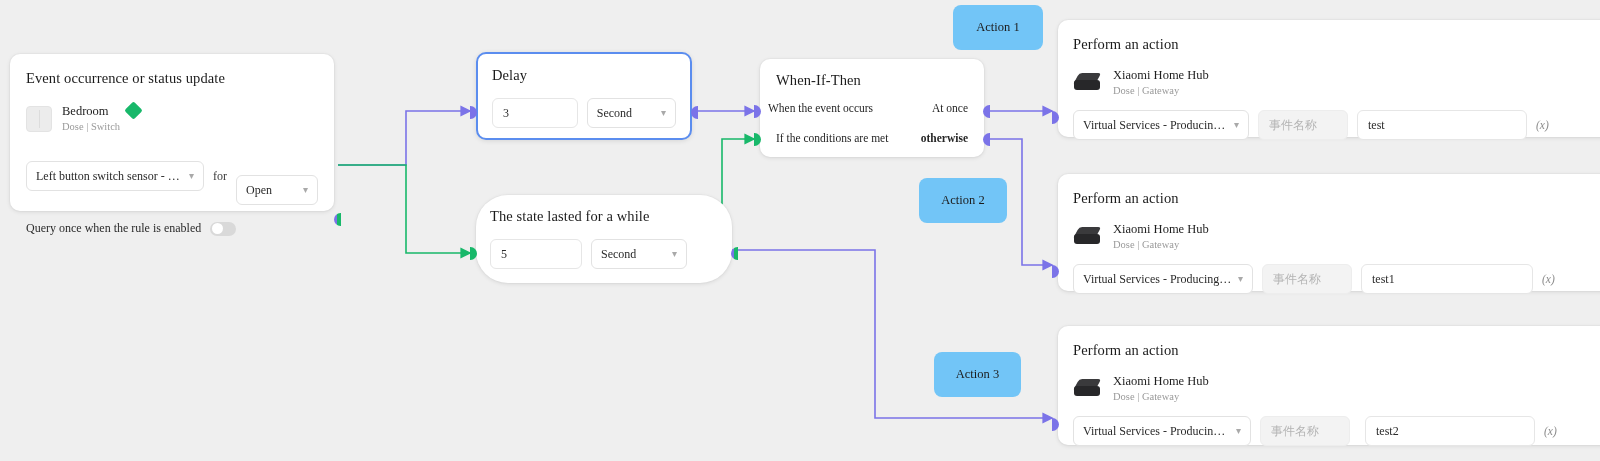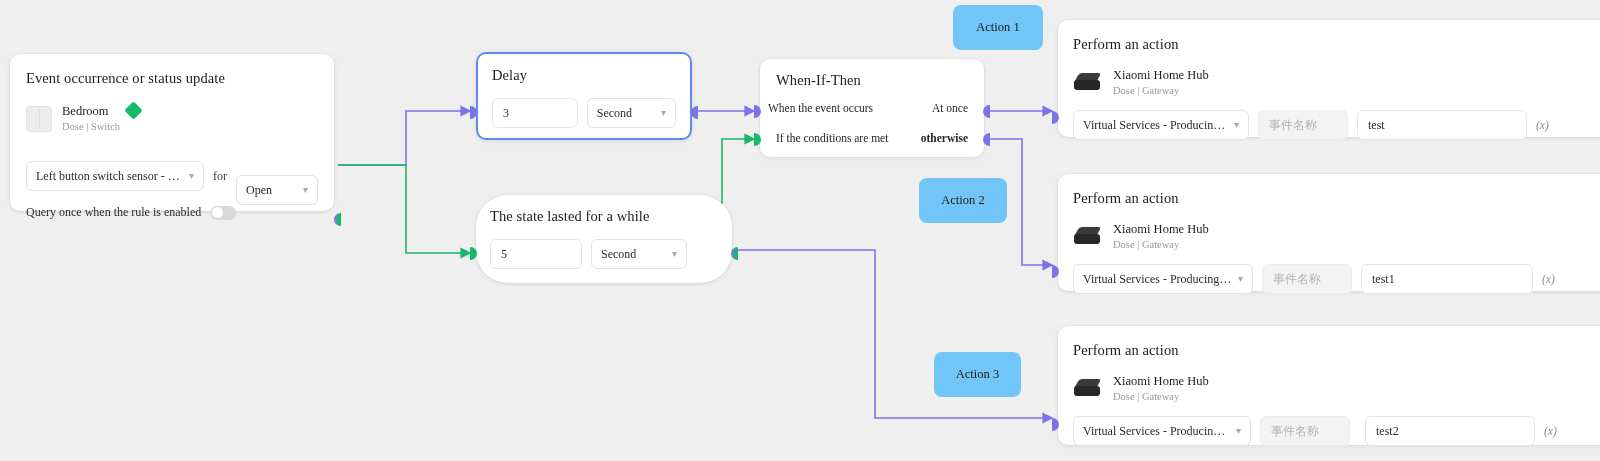--- a/index.html
+++ b/index.html
@@ -49,21 +49,21 @@
   .ctl-row { display: flex; align-items: center; gap: 9px; margin-top: 14px; }
   .select {
     height: 30px; border: 1px solid #e2e2e2; border-radius: 6px; background: #fff;
     display: flex; align-items: center; padding: 0 9px; font-size: 12px; color: #2a2a2a;
     justify-content: space-between; gap: 6px;
   }
   .select .cv { white-space: nowrap; overflow: hidden; text-overflow: ellipsis; }
   .chev { color: #a9a9a9; font-size: 10px; line-height: 1; flex: 0 0 auto; }
   .for-lbl { font-size: 12px; color: #3a3a3a; }
 
-  .toggle-row { display: flex; align-items: center; gap: 9px; }
+  .toggle-row { display: flex; align-items: center; gap: 9px; margin-top: 16px; }
   .toggle-lbl { font-size: 12px; color: #2b2b2b; }
   .toggle { width: 26px; height: 14px; border-radius: 7px; background: #d9d9d9; position: relative; }
   .toggle .knob { position: absolute; left: 1.5px; top: 1.5px; width: 11px; height: 11px; border-radius: 50%; background: #fff; }
 
   
   #delay { left: 476px; top: 52px; width: 216px; height: 88px; padding: 13px 14px 0 14px; }
   #duration { left: 476px; top: 195px; width: 256px; height: 88px; padding: 13px 14px 0 14px; border-radius: 32px; }
   .num-row { display: flex; gap: 9px; margin-top: 14px; }
   .num-input {
     height: 30px; border: 1px solid #e6e6e6; border-radius: 6px; background: #fff;

